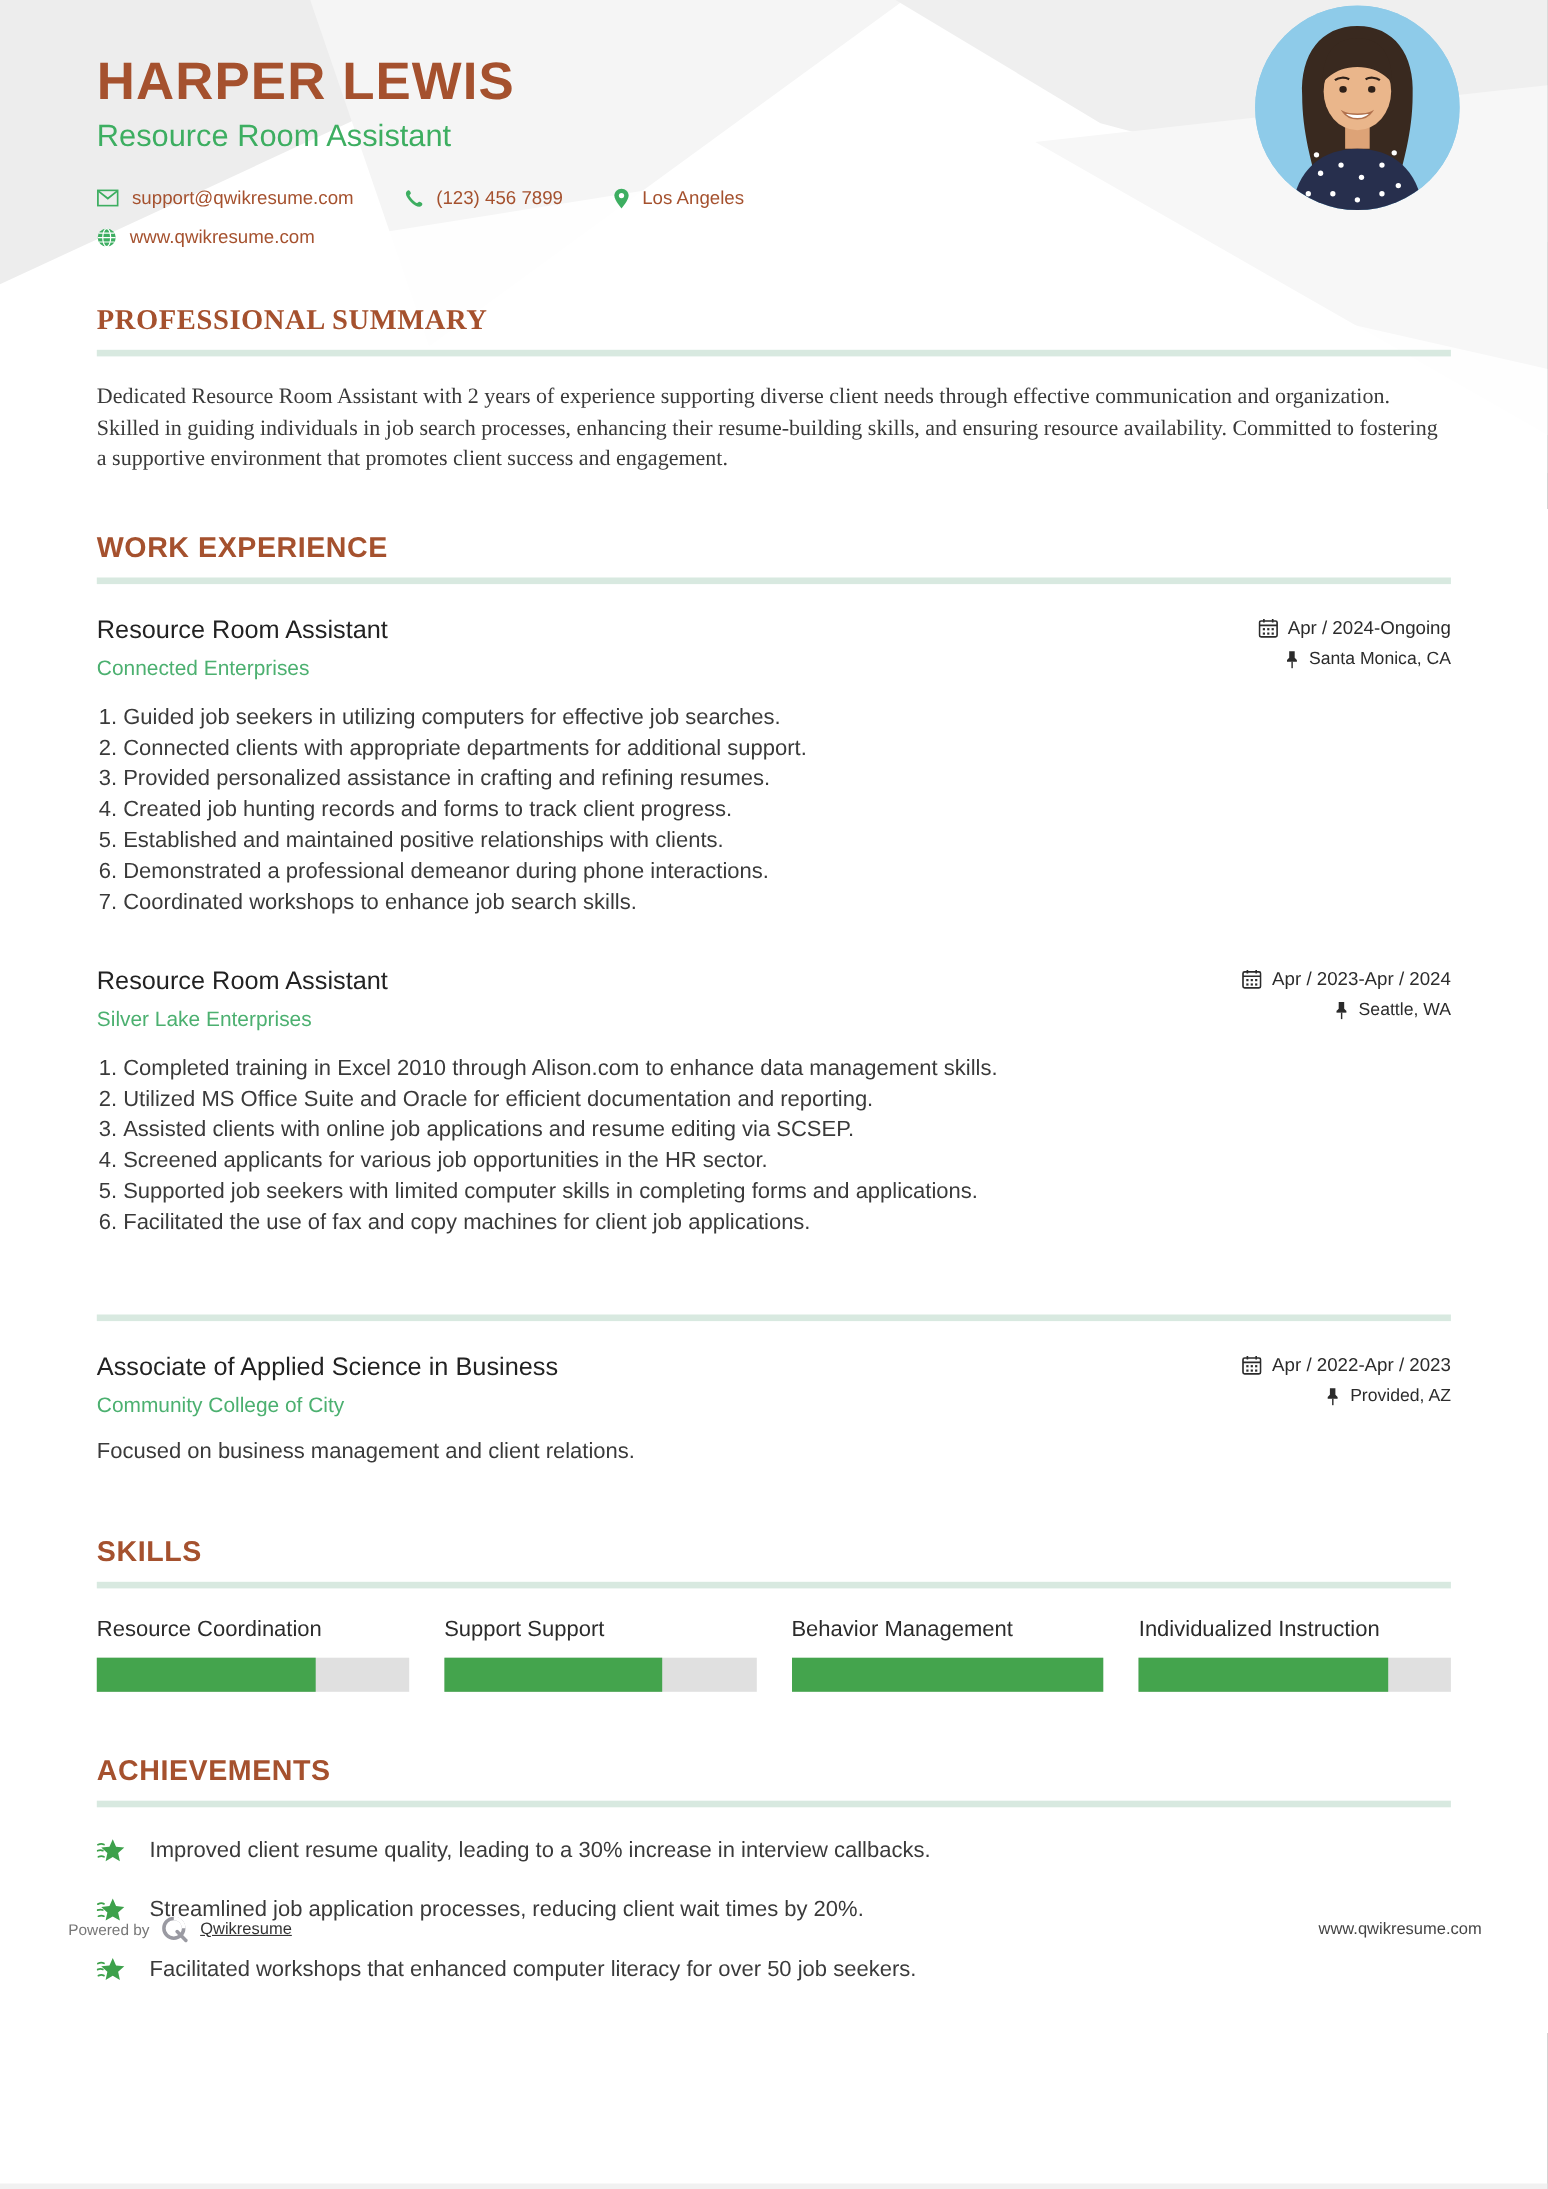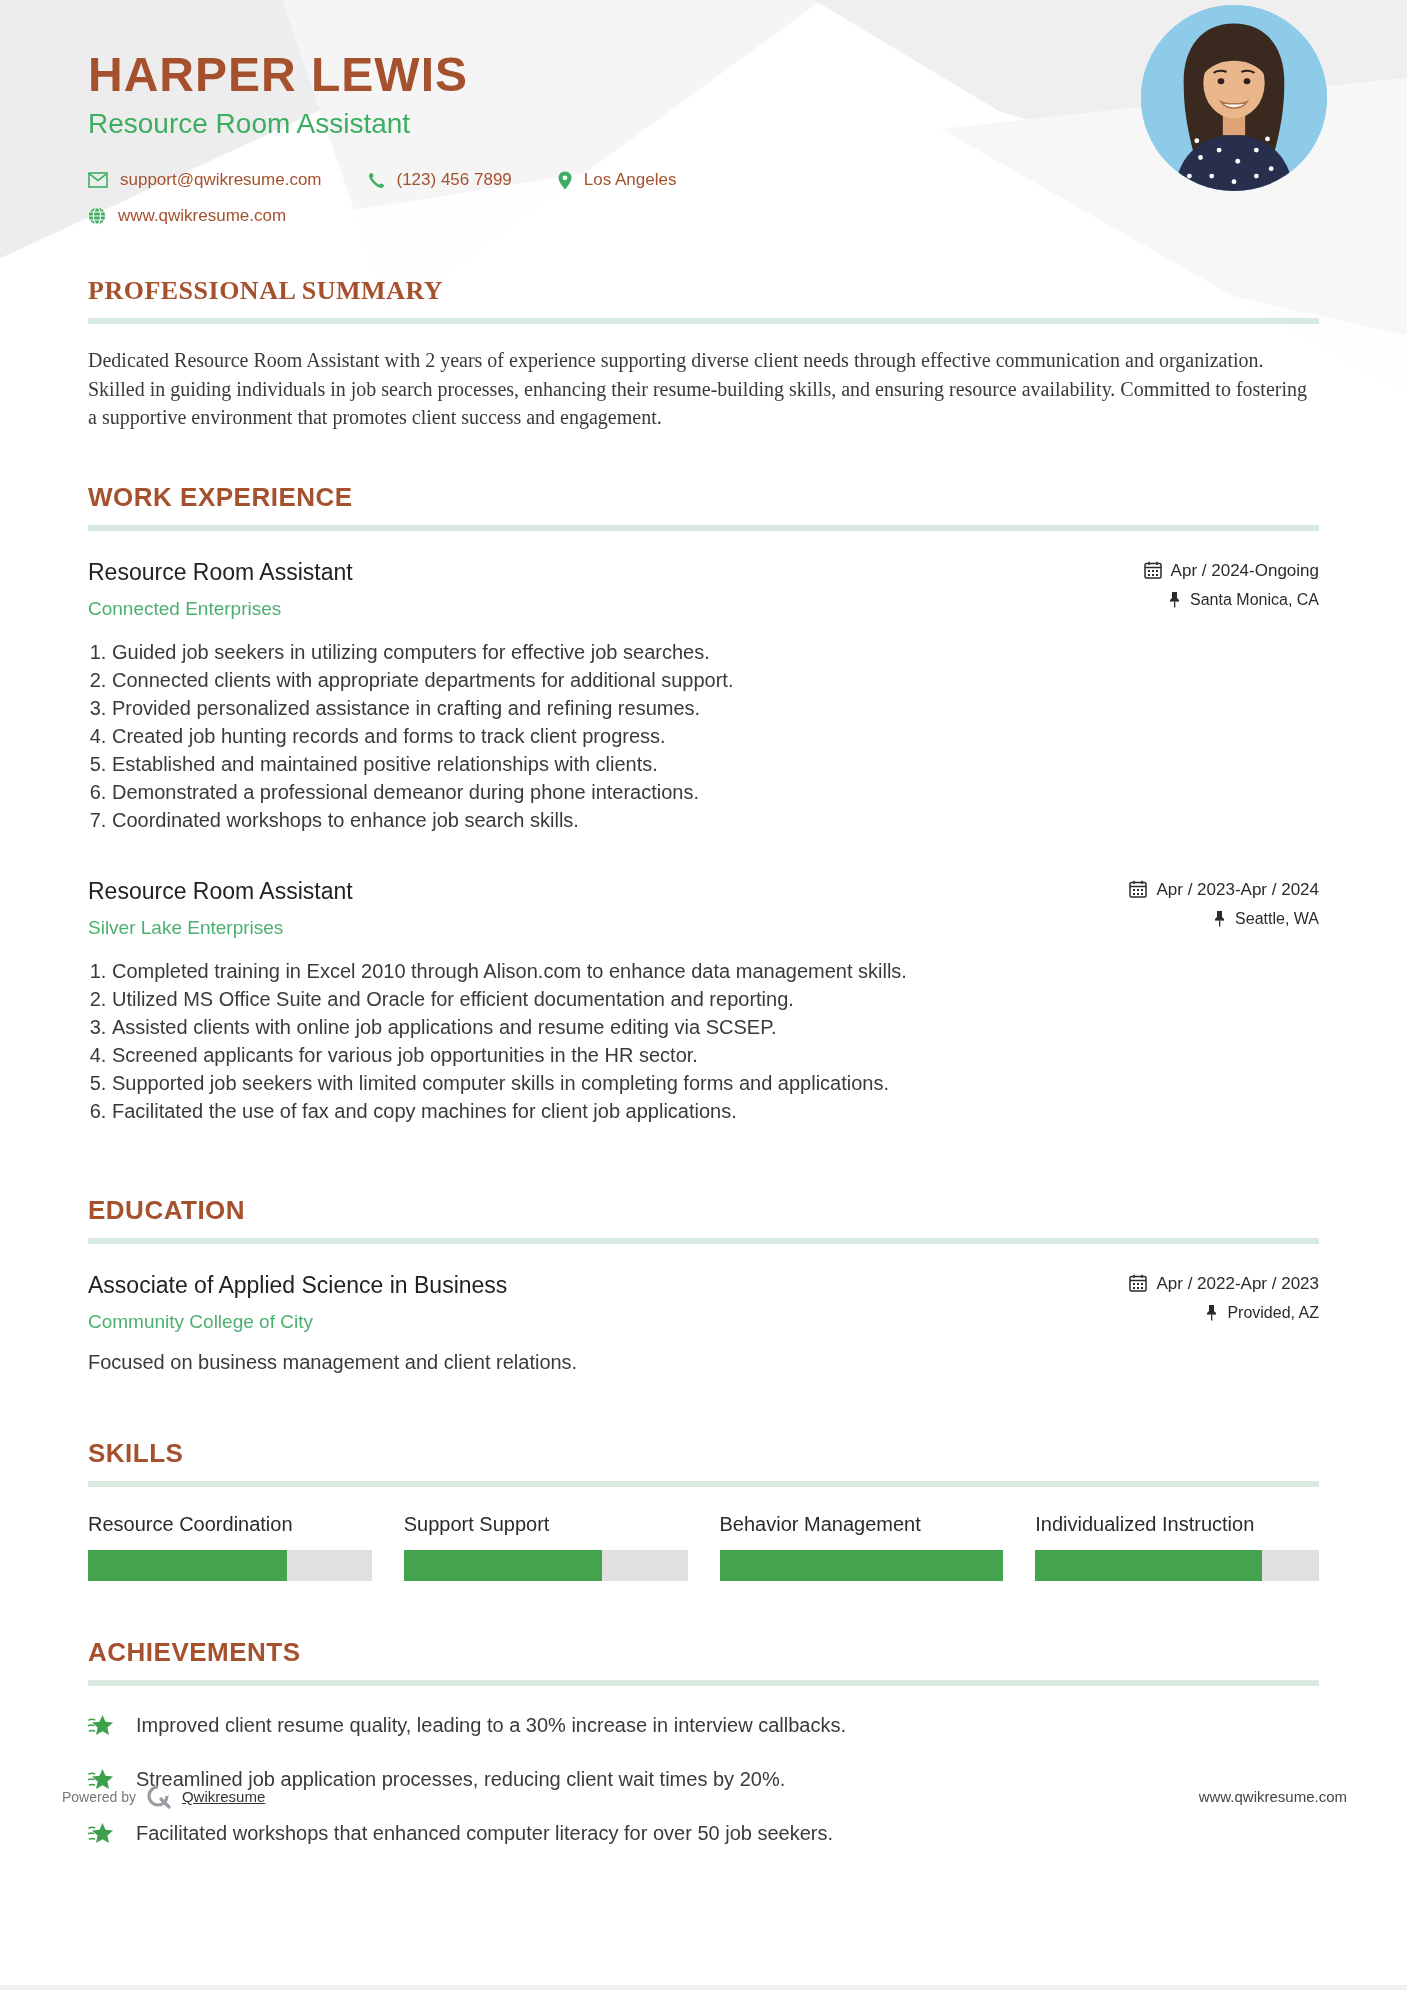--- a/index.html
+++ b/index.html
@@ -47,21 +47,21 @@
   .rule { height:6px; background:#d8e9e0; margin-top:12px; }
 
   .body-text { font-size:20px; color:#3a3a3a; line-height:1.42; margin-top:22px; }
 
   .entry { margin-top:28px; }
   .entry + .entry { margin-top:44px; }
   .entry-head { display:flex; justify-content:space-between; align-items:flex-start; }
   .entry-title { font-size:23px; color:#222222; }
   .entry-company { font-size:19px; color:#4cb070; margin-top:12px; }
   .entry-meta { text-align:right; flex:0 0 auto; padding-top:2px; }
-  .meta-row { display:flex; justify-content:flex-end; gap:9px;
+  .meta-row { display:flex; justify-content:flex-end; align-items:center; gap:9px;
               font-size:17px; color:#2b2b2b; }
   .meta-row + .meta-row { margin-top:10px; font-size:16px; }
   ol.bullets { margin-top:18px; padding-left:24px; }
   ol.bullets li { font-size:20px; color:#3a3a3a; line-height:1.4; }
   .edu-desc { font-size:20px; color:#3a3a3a; margin-top:18px; }
 
   
   .skills-grid { display:flex; gap:32px; margin-top:26px; }
   .skill { flex:1; }
   .skill-label { font-size:20px; color:#2b2b2b; }
@@ -259,21 +259,20 @@
             <li>Utilized MS Office Suite and Oracle for efficient documentation and reporting.</li>
             <li>Assisted clients with online job applications and resume editing via SCSEP.</li>
             <li>Screened applicants for various job opportunities in the HR sector.</li>
             <li>Supported job seekers with limited computer skills in completing forms and applications.</li>
             <li>Facilitated the use of fax and copy machines for client job applications.</li>
         </ol>
       </div>
     </section>
 
     <section class="sec-edu">
-      <h2>EDUCATION</h2>
       <div class="rule"></div>
 
       <div class="entry">
         <div class="entry-head">
           <div>
             <div class="entry-title">Associate of Applied Science in Business</div>
             <div class="entry-company">Community College of City</div>
           </div>
           <div class="entry-meta">
             <div class="meta-row">

